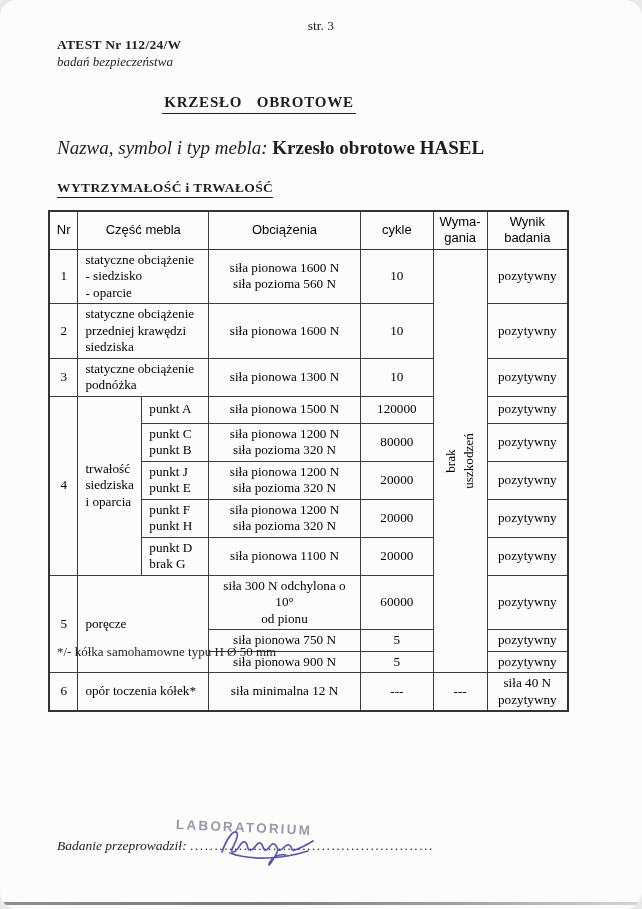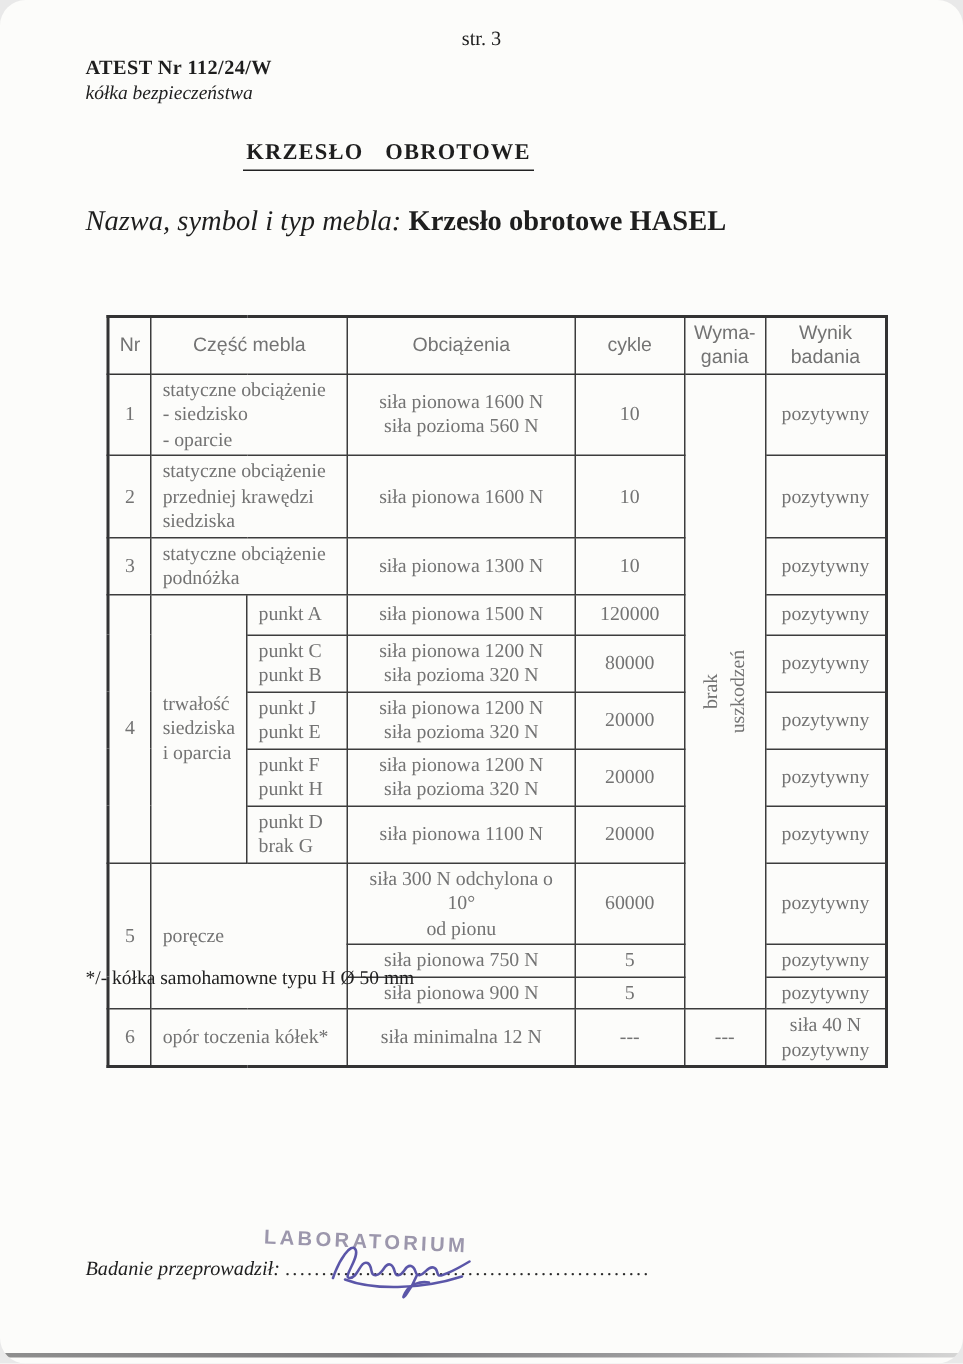--- a/index.html
+++ b/index.html
@@ -45,25 +45,25 @@
   .product-value{font-weight:bold;}
   .section-heading-wrap{
     position:absolute;top:178px;left:57px;
   }
   .section-heading{
     display:inline-block;font-weight:bold;font-size:13.5px;letter-spacing:.4px;
     border-bottom:1.5px solid #222;padding-bottom:1px;
   }
   
   table.results{
-    position:absolute;top:210px;left:71px;
+    position:absolute;top:210px;left:48px;
     border-collapse:collapse;
     width:521px;
     font-size:13.2px;line-height:1.25;
-    color:#737373;
+    color:#000000;
   }
   table.results td,table.results th{
     border:1px solid #3c3c3c;
     padding:2px 4px;
     vertical-align:middle;
   }
   table.results{border:2px solid #333;}
   table.results thead th{
     font-family:"Liberation Sans", sans-serif;
     font-weight:normal;font-size:13px;
@@ -108,31 +108,34 @@
   }
 </style>
 </head>
 <body>
 
 <div class="page">
 
   <div class="page-num">str. 3</div>
 
   <div class="atest-no">ATEST Nr 112/24/W</div>
-  <div class="atest-sub">kółka bezpieczeństwa</div>
+  <div class="atest-sub">badań bezpieczeństwa</div>
 
   <div class="doc-title-wrap">
     <span class="doc-title">KRZESŁO OBROTOWE</span>
   </div>
 
   <div class="product-line">
     <span class="product-label">Nazwa, symbol i typ mebla:</span>
     <span class="product-value">Krzesło obrotowe HASEL</span>
   </div>
 
+  <div class="section-heading-wrap">
+    <span class="section-heading">WYTRZYMAŁOŚĆ i TRWAŁOŚĆ</span>
+  </div>
 
   <table class="results">
     <colgroup>
       <col style="width:29px">
         <col style="width:64px">
         <col style="width:67px">
       <col style="width:153px">
         <col style="width:73px">
         <col style="width:54px">
         <col style="width:81px">

